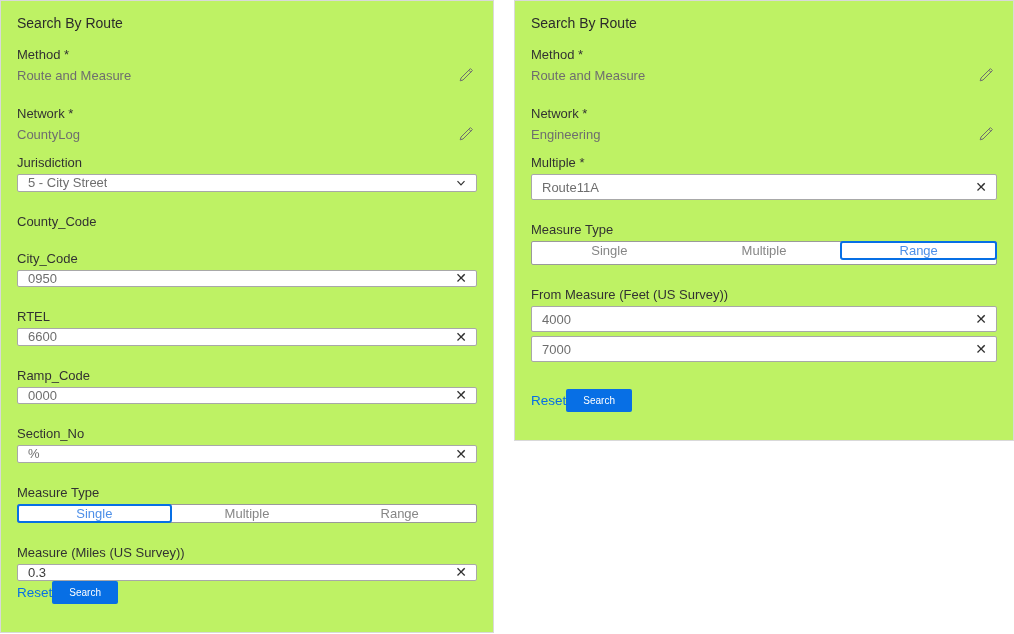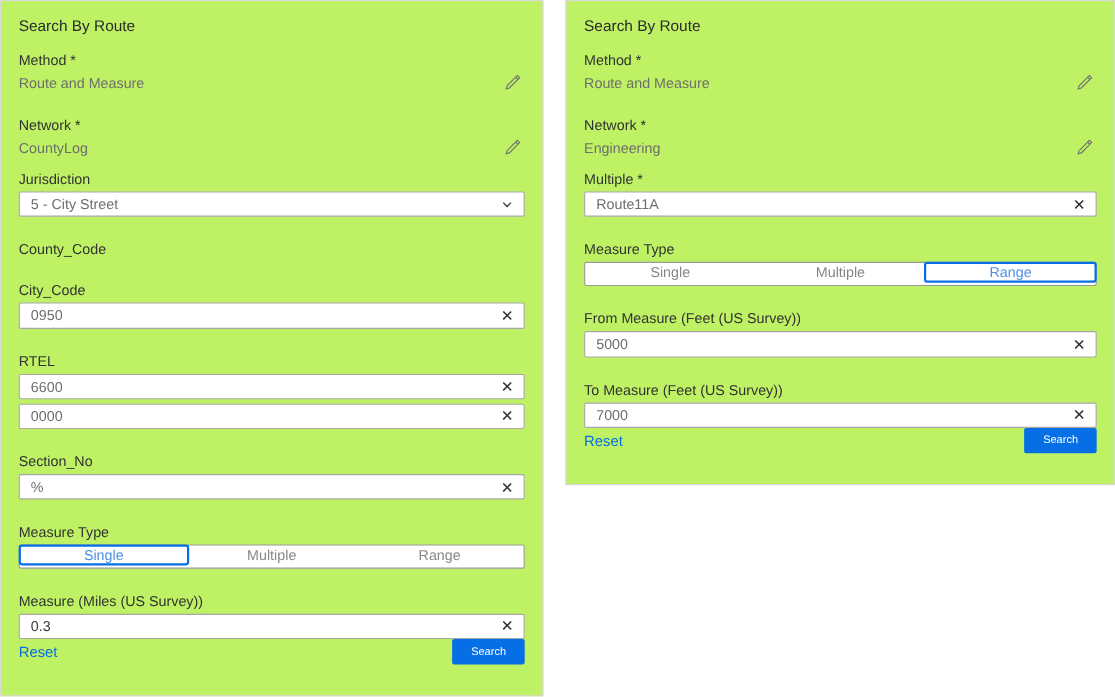--- a/index.html
+++ b/index.html
@@ -46,21 +46,21 @@
   }
   .segment{
     flex:1 1 0;display:flex;align-items:center;justify-content:center;
     font-size:13px;color:#868686;cursor:pointer;background:none;border:none;
     font-family:"Liberation Sans",sans-serif;
   }
   .segment.selected{
     outline:2px solid var(--primary);outline-offset:-1px;border-radius:2px;
     color:var(--seg-sel);
   }
-  .footer{margin-top:auto;display:flex;justify-content:space-between;align-items:center;}
+  .footer{margin-top:auto;display:flex;align-items:center;}
   .reset-link{color:var(--primary);font-size:13.5px;cursor:pointer;text-decoration:none;}
   .search-btn{
     background:var(--primary);color:#fff;border:none;border-radius:2px;
     font-size:10px;padding:6px 17px;cursor:pointer;font-family:"Liberation Sans",sans-serif;
   }
   svg{display:block;}
 </style>
 </head>
 <body>
 
@@ -110,20 +110,21 @@
     <span class="val">0950</span>
     <button class="clear-btn"><span>✕</span></button>
   </div>
 
   <div class="field-label">RTEL</div>
   <div class="control">
     <span class="val">6600</span>
     <button class="clear-btn"><span>✕</span></button>
   </div>
 
+  <div class="field-label">Ramp_Code</div>
   <div class="control">
     <span class="val">0000</span>
     <button class="clear-btn"><span>✕</span></button>
   </div>
 
   <div class="field-label">Section_No</div>
   <div class="control">
     <span class="val">%</span>
     <button class="clear-btn"><span>✕</span></button>
   </div>
@@ -184,25 +185,24 @@
 
   <div class="field-label">Measure Type</div>
   <div class="segmented">
     <button class="segment">Single</button>
     <button class="segment">Multiple</button>
     <button class="segment selected">Range</button>
   </div>
 
   <div class="field-label">From Measure (Feet (US Survey))</div>
   <div class="control">
-    <span class="val">5000</span>
-    <button class="clear-btn"><span>✕</span></button>
-  </div>
-
-  <div class="field-label">To Measure (Feet (US Survey))</div>
+    <span class="val">4000</span>
+    <button class="clear-btn"><span>✕</span></button>
+  </div>
+
   <div class="control">
     <span class="val">7000</span>
     <button class="clear-btn"><span>✕</span></button>
   </div>
 
   <div class="footer">
     <a class="reset-link">Reset</a>
     <button class="search-btn">Search</button>
   </div>
 </div>

